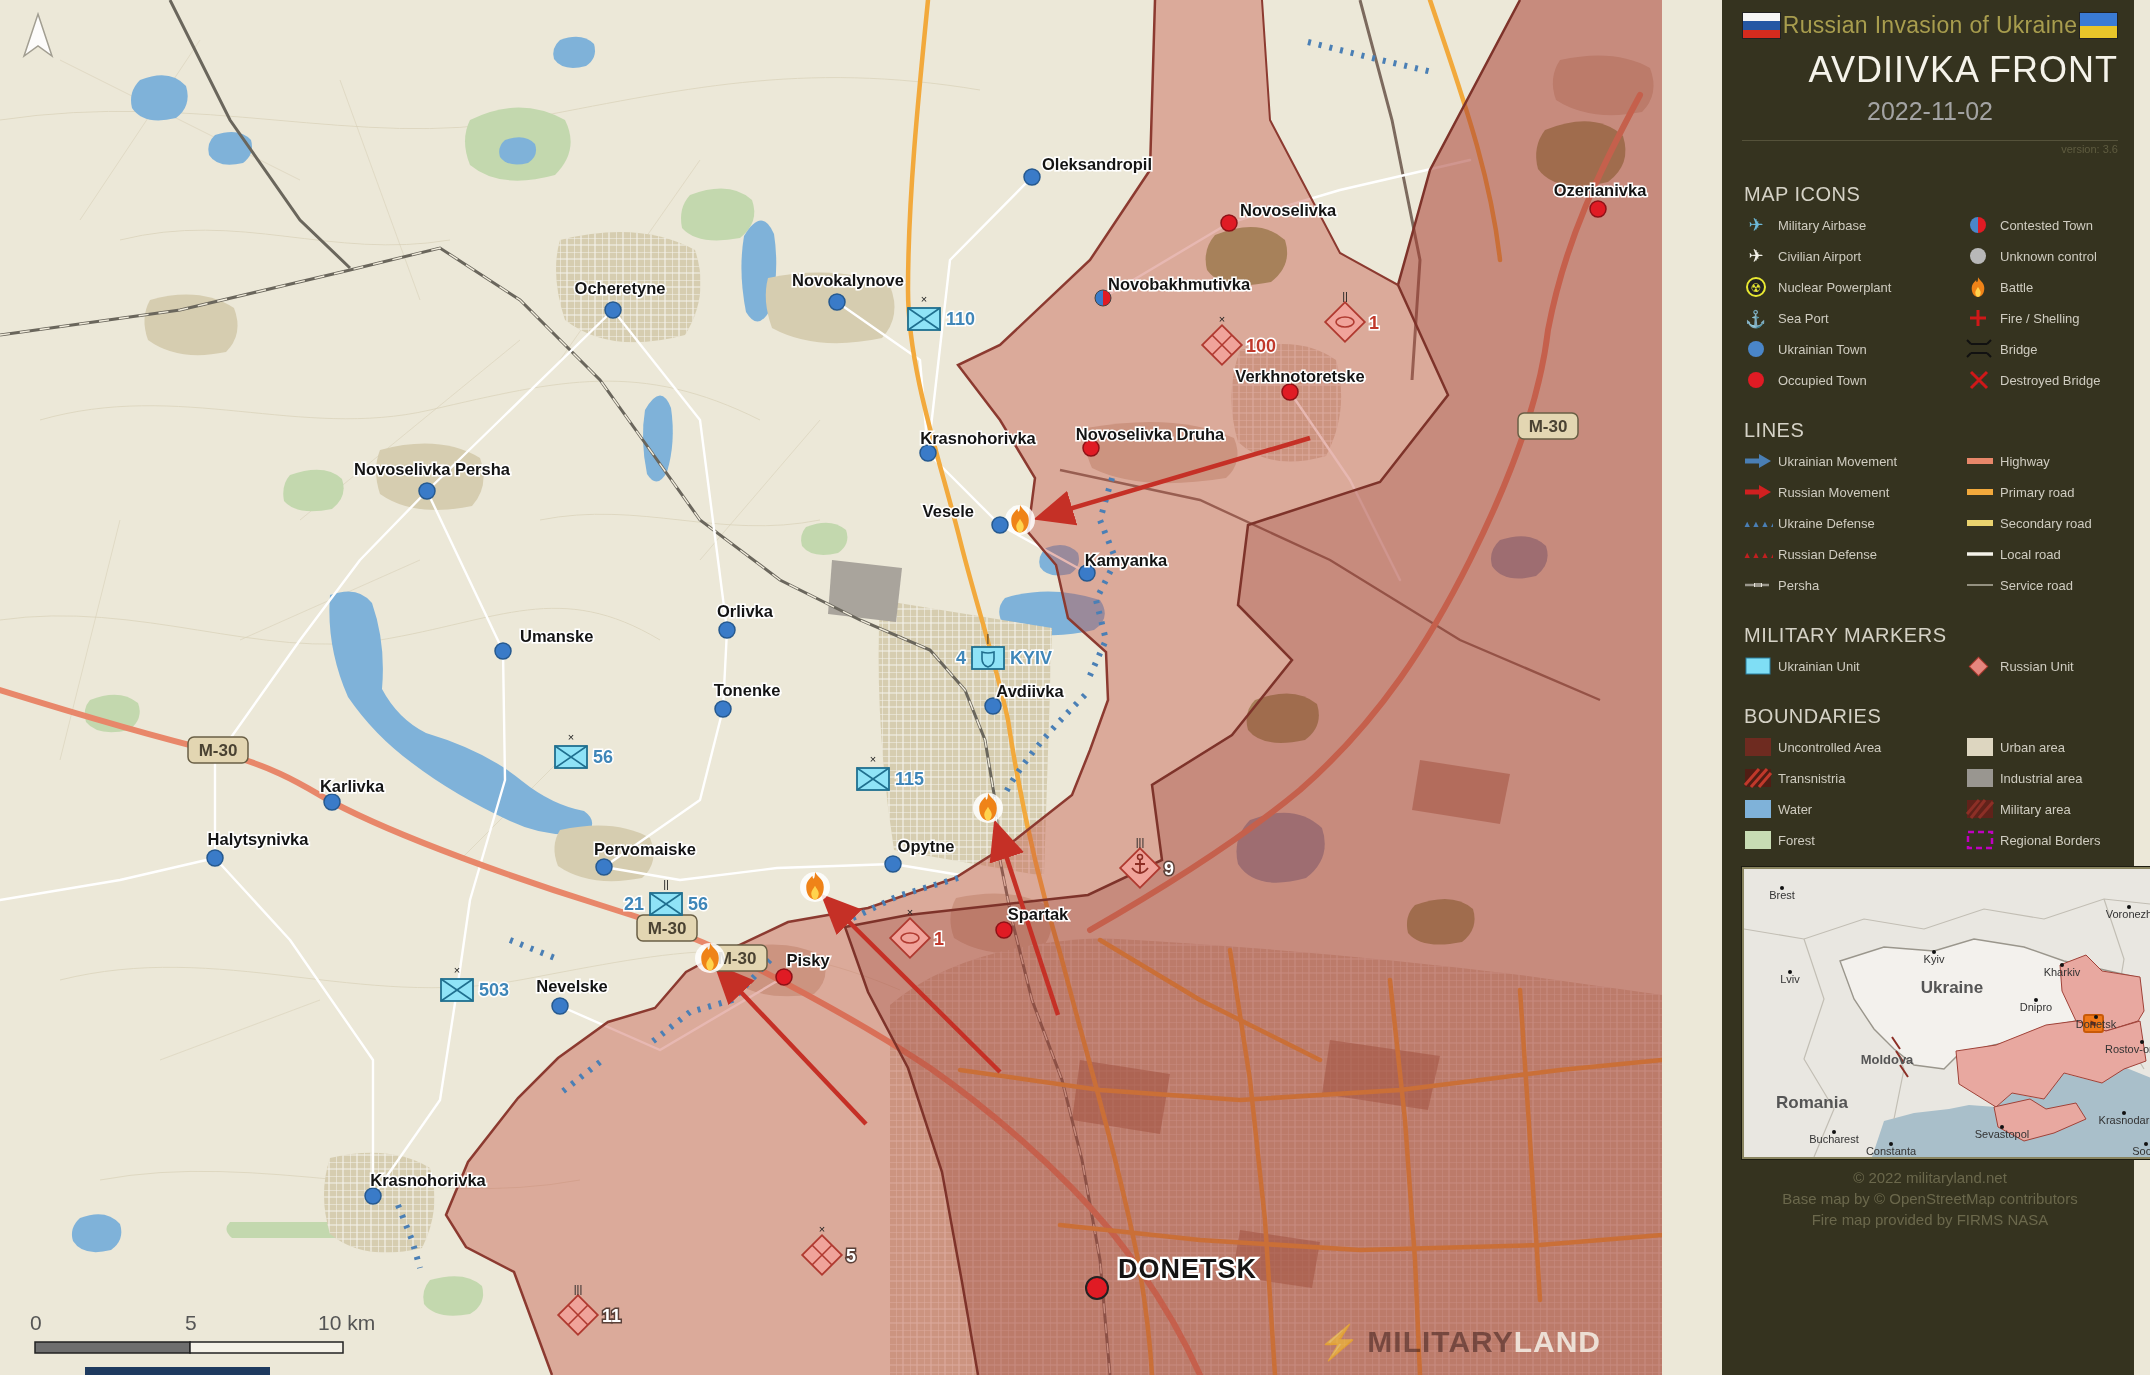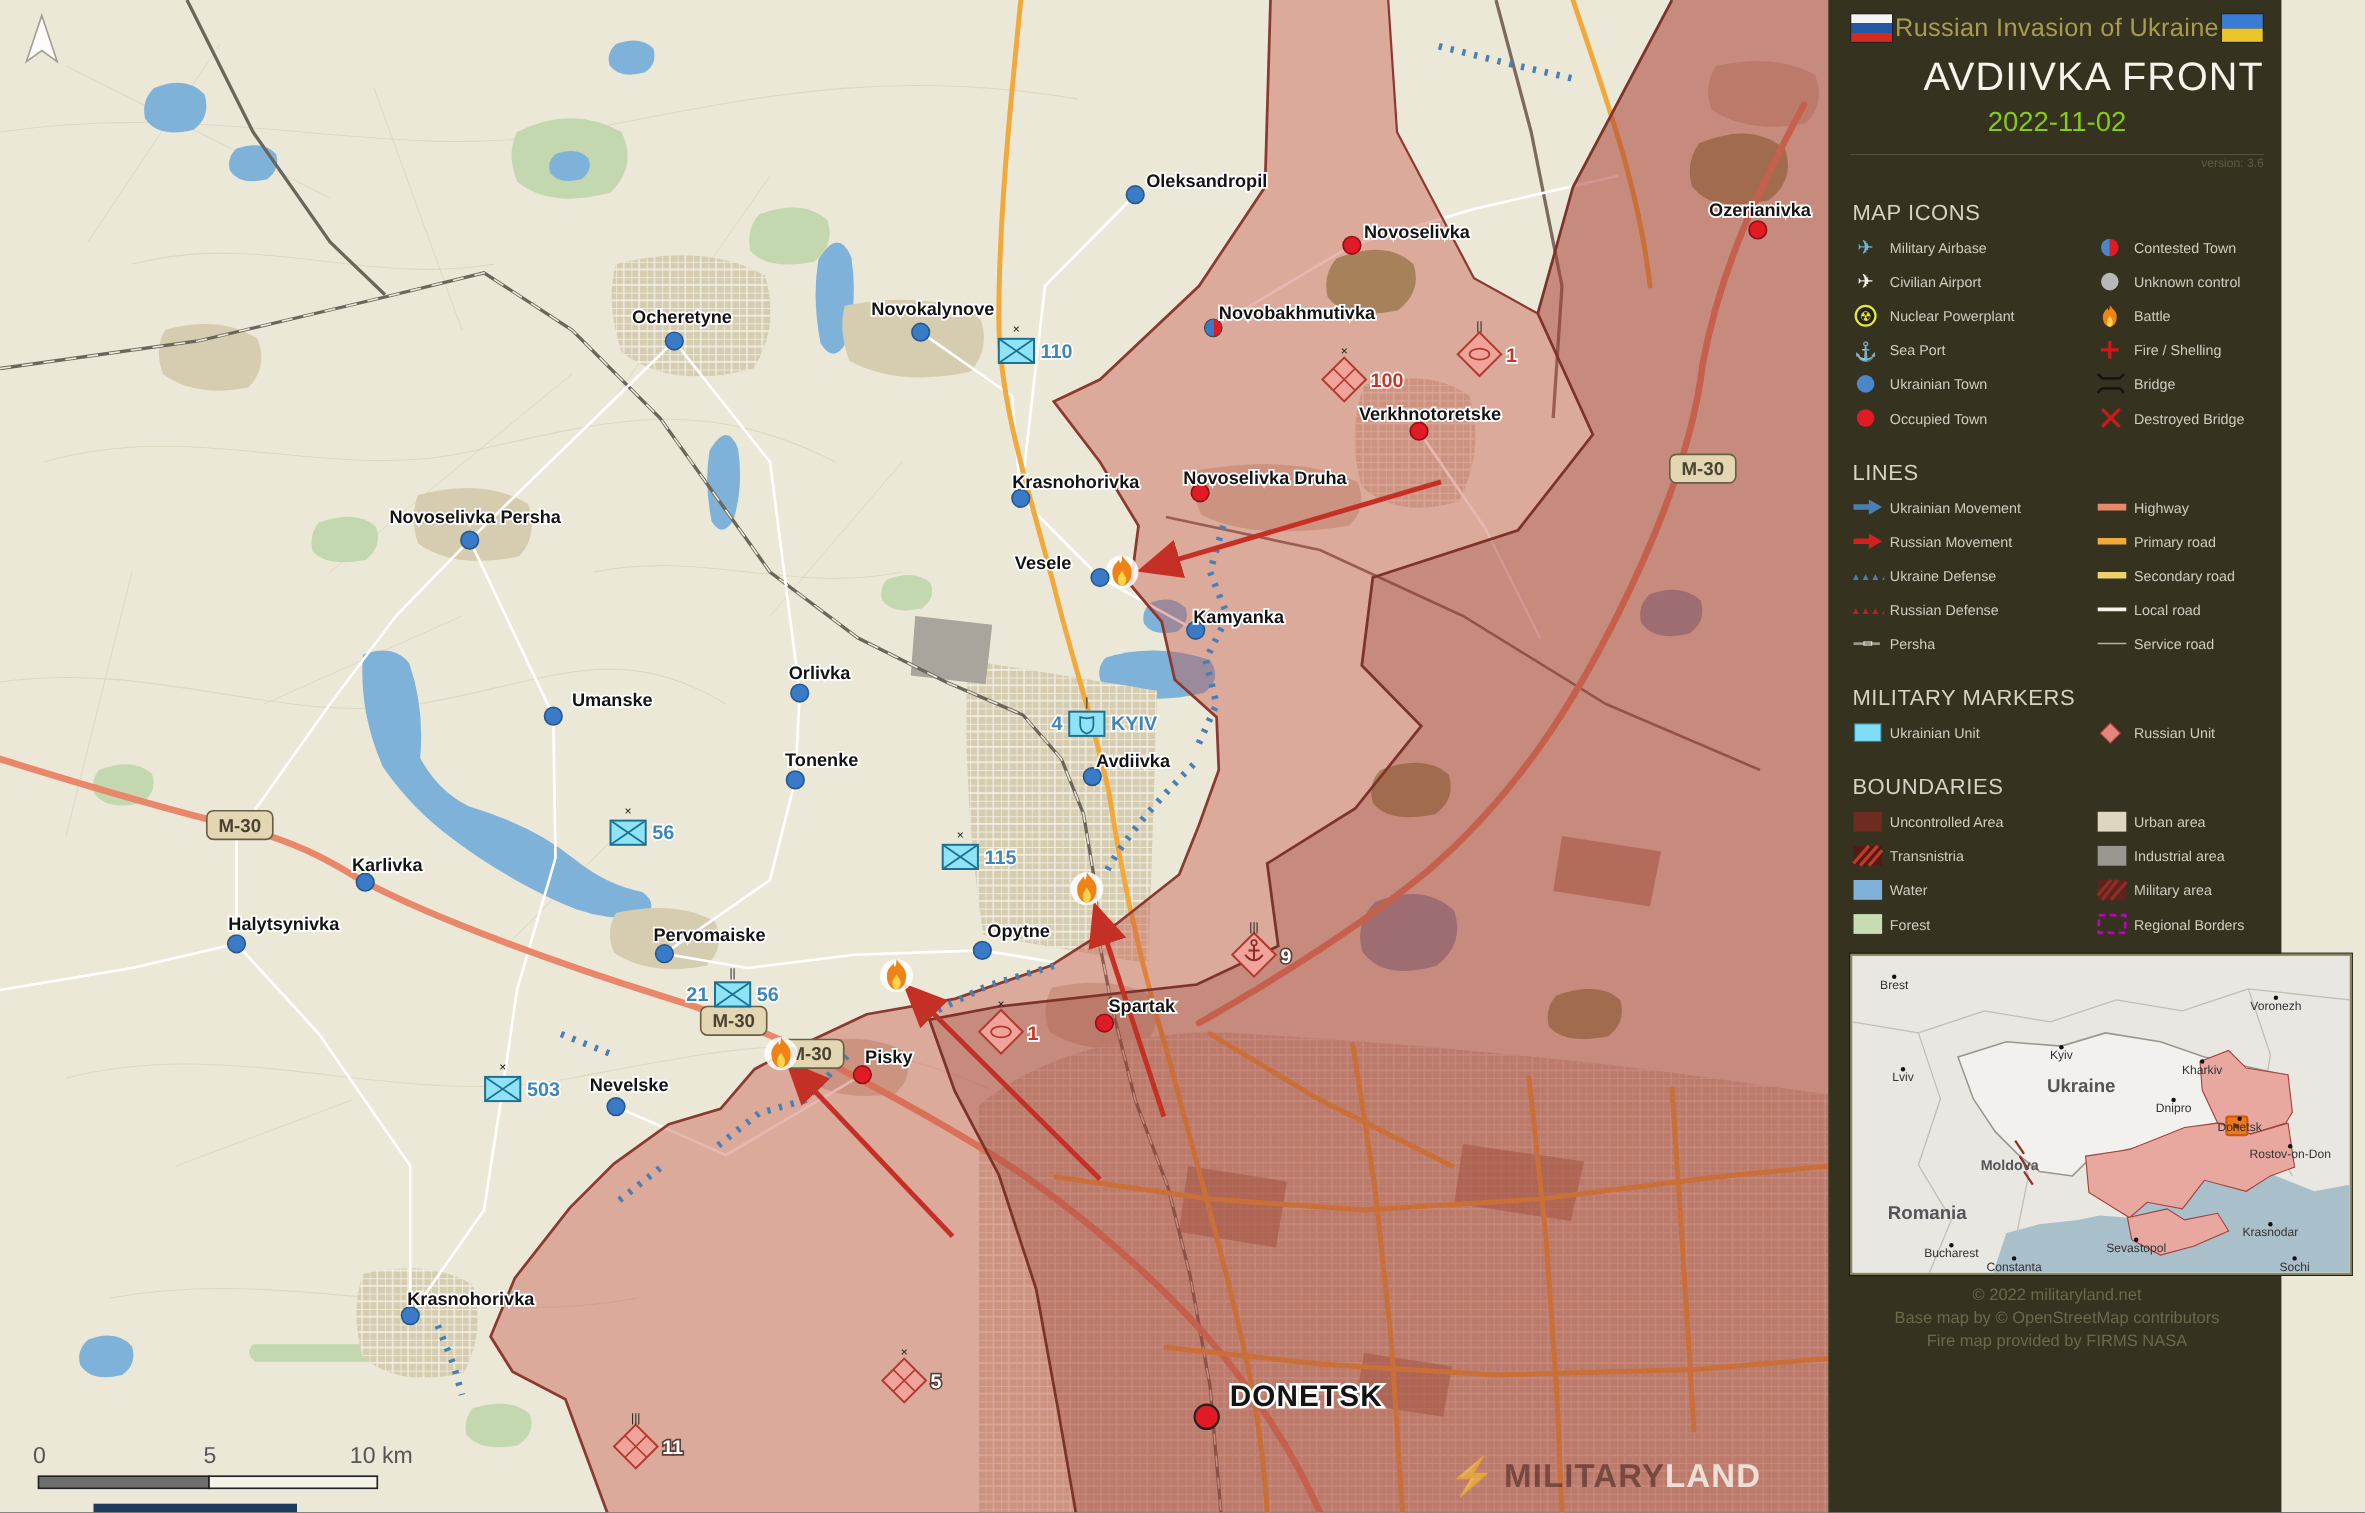--- a/index.html
+++ b/index.html
@@ -1,28 +1,28 @@
 <!DOCTYPE html>
 <html><head>
 <meta charset="utf-8">
 <style>
   html,body{margin:0;padding:0;background:#222;}
   #stage{position:relative;width:2150px;height:1375px;overflow:hidden;
          font-family:"Liberation Sans",sans-serif;background:#ece8d8;}
   #map-wrap{position:absolute;left:0;top:0;width:1662px;height:1375px;}
   #map-svg{display:block;}
-  #sidebar{position:absolute;left:1662px;top:0;width:412px;height:1375px;
+  #sidebar{position:absolute;left:1722px;top:0;width:412px;height:1375px;
            background:#35331f;color:#ccc9bd;box-sizing:border-box;padding:8px 16px 5px 20px;}
   .flagrow{display:flex;align-items:center;justify-content:space-between;margin-top:4px;}
   .flag{width:37px;height:25px;display:block;border:1px solid #222;}
   .flag .b{display:block;width:100%;height:33.4%;}
   .flag2 .b{display:block;width:100%;height:50%;}
   .inv-title{color:#a89d4e;font-size:23px;letter-spacing:.3px;}
   .main-title{color:#f5f3ea;font-size:36px;font-weight:400;text-align:right;letter-spacing:1px;margin-top:10px;}
-  .date{color:#84cc16;font-size:25px;text-align:center;margin-top:6px;}
+  .date{color:#a3a3a3;font-size:25px;text-align:center;margin-top:6px;}
   .hr{border-top:1px solid #55523a;margin:14px 0 2px 0;}
   .version{color:#5f5c40;font-size:11px;text-align:right;}
   .sec-title{color:#d5d2c6;font-size:20px;margin:28px 0 8px 2px;letter-spacing:.5px;}
   .lgrid{display:grid;grid-template-columns:36px 186px 36px 1fr;row-gap:9px;align-items:center;}
   .licon{width:32px;height:22px;display:flex;align-items:center;justify-content:center;}
   .llabel{font-size:13px;color:#cfccc0;}
   #minimap-box{margin-top:16px;border:2px solid #8a8560;outline:1px solid #1d1c10;background:#e9e7e1;width:452px;height:288px;position:relative;}
   .credits{text-align:center;color:#6b684c;font-size:15px;line-height:21px;margin-top:8px;}
   .watermark{position:absolute;left:1318px;top:1322px;font-size:30px;font-weight:800;letter-spacing:1px;
              display:flex;align-items:center;gap:6px;pointer-events:none;}

